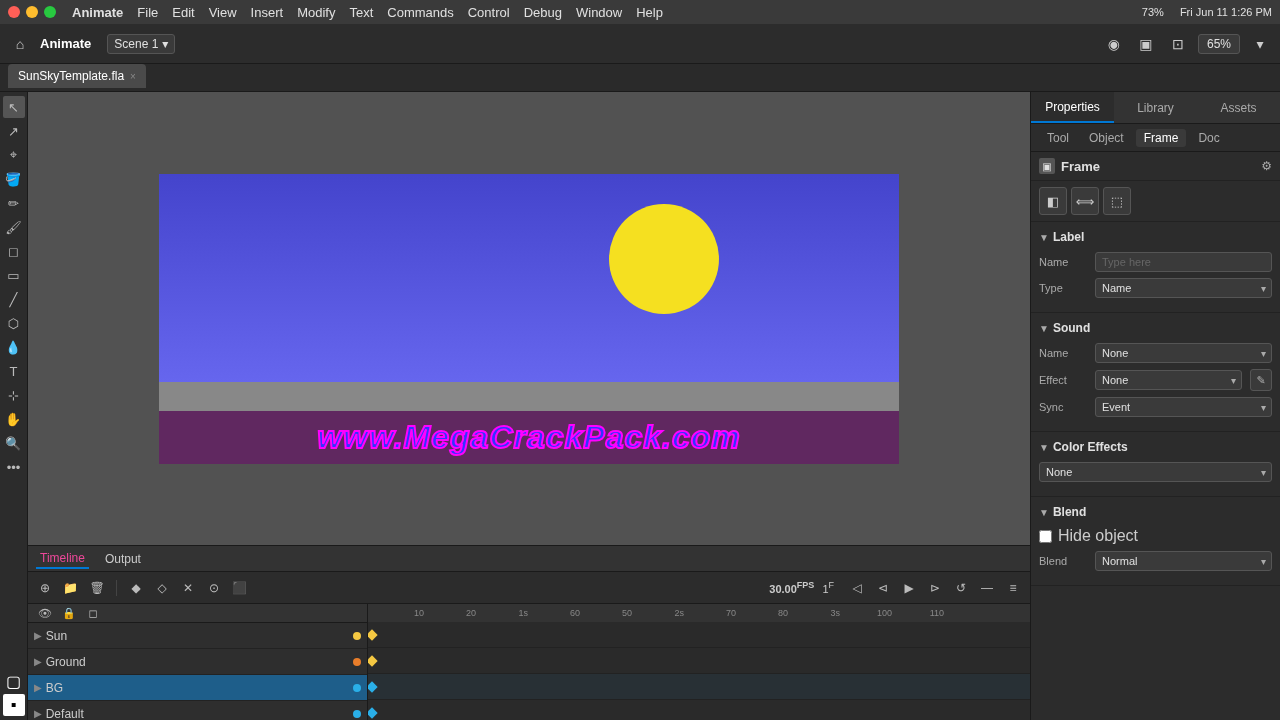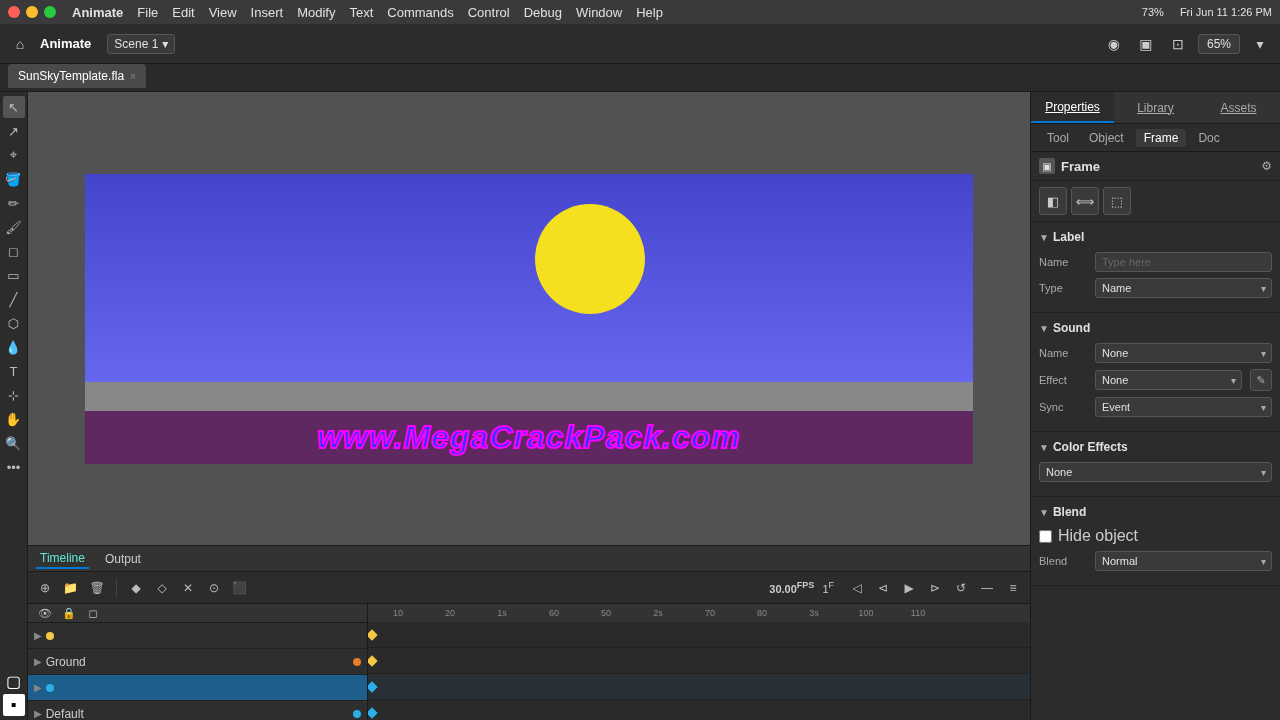--- a/index.html
+++ b/index.html
@@ -42,32 +42,32 @@
     .main-layout { display: flex; height: calc(720px - 24px - 40px - 28px); }
 
     
     .left-tools { width: 28px; background: #2c2c2c; border-right: 1px solid #1a1a1a; display: flex; flex-direction: column; align-items: center; padding: 4px 0; gap: 2px; }
     .ltool { width: 22px; height: 22px; display: flex; align-items: center; justify-content: center; cursor: pointer; color: #bbb; font-size: 13px; border-radius: 2px; }
     .ltool.active { background: #555; }
 
     
     .canvas-area { flex: 1; background: #525252; overflow: hidden; position: relative; display: flex; flex-direction: column; }
     .canvas-container { flex: 1; position: relative; overflow: hidden; background: #525252; display: flex; align-items: center; justify-content: center; }
-    .stage { width: 888px; height: 290px; position: relative; overflow: hidden; }
+    .stage { width: 740px; height: 290px; position: relative; overflow: hidden; }
     .sky { width: 100%; height: 72%; background: linear-gradient(to bottom, #4444cc, #6666ee); position: absolute; top: 0; }
     .ground { width: 100%; height: 28%; background: #888; position: absolute; bottom: 0; }
     .sun { width: 110px; height: 110px; background: #f5e020; border-radius: 50%; position: absolute; top: 30px; left: 450px; }
     .watermark-overlay { position: absolute; bottom: 0; left: 0; right: 0; background: rgba(80,0,80,0.7); text-align: center; padding: 8px 0; }
     .watermark-text { font-size: 32px; font-weight: 900; color: #3333ff; text-stroke: 2px #ff00ff; -webkit-text-stroke: 2px #ff00ff; font-style: italic; letter-spacing: 1px; }
 
     
     .timeline-area { height: 175px; background: #2a2a2a; border-top: 1px solid #1a1a1a; display: flex; flex-direction: column; }
     .timeline-tabs { height: 26px; background: #333; display: flex; align-items: center; padding: 0 8px; gap: 12px; border-bottom: 1px solid #1a1a1a; }
     .tl-tab { font-size: 12px; color: #ccc; cursor: pointer; padding: 2px 4px; }
-    .tl-tab.active { color: #5eead4; border-bottom: 2px solid #0078d4; }
+    .tl-tab.active { color: #ec4899; border-bottom: 2px solid #0078d4; }
     .timeline-controls { height: 32px; background: #2c2c2c; display: flex; align-items: center; padding: 0 6px; gap: 4px; border-bottom: 1px solid #1a1a1a; }
     .tl-ctrl-btn { width: 22px; height: 22px; display: flex; align-items: center; justify-content: center; cursor: pointer; color: #bbb; font-size: 12px; }
     .fps-display { font-size: 11px; color: #ccc; margin-right: 4px; font-weight: bold; }
     .frame-display { font-size: 11px; color: #ccc; }
     .tl-spacer { flex: 1; }
 
     .timeline-body { display: flex; flex: 1; overflow: hidden; }
     .layer-panel { width: 340px; background: #2e2e2e; border-right: 1px solid #1a1a1a; display: flex; flex-direction: column; }
     .layer-panel-header { height: 30px; background: #333; display: flex; align-items: center; padding: 0 8px; gap: 6px; border-bottom: 1px solid #1a1a1a; }
     .lph-btn { width: 18px; height: 18px; display: flex; align-items: center; justify-content: center; cursor: pointer; color: #bbb; font-size: 11px; }
@@ -77,29 +77,29 @@
     .layer-icon { font-size: 10px; color: #888; }
     .layer-name { font-size: 12px; color: #ccc; flex: 1; }
     .layer-dot { width: 8px; height: 8px; border-radius: 50%; }
     .dot-yellow { background: #f5c842; }
     .dot-orange { background: #e87d2a; }
     .dot-cyan { background: #2aafe8; }
 
     .frame-area { flex: 1; overflow-x: auto; background: #2a2a2a; }
     .frame-ruler { height: 18px; background: #333; display: flex; align-items: center; padding-left: 4px; }
     .ruler-marks { display: flex; font-size: 9px; color: #888; }
-    .ruler-mark { width: 52px; text-align: center; }
+    .ruler-mark { width: 52px; text-align: right; }
     .frame-tracks { }
     .frame-track { height: 26px; border-bottom: 1px solid #222; position: relative; }
     .frame-keyframe { width: 8px; height: 8px; background: #f5c842; transform: rotate(45deg); position: absolute; top: 9px; }
 
     
     .right-panel { width: 250px; background: #2c2c2c; border-left: 1px solid #1a1a1a; overflow-y: auto; display: flex; flex-direction: column; }
     .panel-tabs { height: 32px; background: #333; display: flex; align-items: center; border-bottom: 1px solid #1a1a1a; }
-    .panel-tab { flex: 1; height: 100%; display: flex; align-items: center; justify-content: center; font-size: 12px; cursor: pointer; color: #aaa; text-decoration: underline; }
+    .panel-tab { flex: 1; height: 100%; display: flex; align-items: center; justify-content: center; font-size: 12px; cursor: pointer; color: #aaa; }
     .panel-tab.active { color: #fff; background: #2c2c2c; border-bottom: 2px solid #0078d4; }
     .panel-sub-tabs { height: 28px; display: flex; align-items: center; padding: 0 8px; gap: 4px; border-bottom: 1px solid #1a1a1a; }
     .sub-tab { padding: 2px 8px; font-size: 12px; color: #aaa; cursor: pointer; border-radius: 3px; }
     .sub-tab.active { background: #3a3a3a; color: #fff; }
 
     .panel-section { padding: 8px; border-bottom: 1px solid #222; }
     .section-header { display: flex; align-items: center; gap: 4px; margin-bottom: 8px; font-size: 12px; font-weight: 600; color: #e0e0e0; cursor: pointer; }
     .section-arrow { font-size: 10px; color: #aaa; }
     .panel-row { display: flex; align-items: center; margin-bottom: 6px; gap: 6px; }
     .panel-label { font-size: 11px; color: #aaa; width: 50px; }
@@ -245,29 +245,31 @@
       <div class="timeline-body">
         <div class="layer-panel">
           <div class="layer-panel-header">
             <div class="lph-btn">👁</div>
             <div class="lph-btn">🔒</div>
             <div class="lph-btn">◻</div>
           </div>
           <div class="layer-list">
             <div class="layer-row">
               <span class="layer-icon">▶</span>
+              <span class="layer-name">Sun</span>
               <div class="layer-dot dot-yellow"></div>
             </div>
             <div class="layer-row">
               <span class="layer-icon">▶</span>
               <span class="layer-name">Ground</span>
               <div class="layer-dot dot-orange"></div>
             </div>
             <div class="layer-row selected">
               <span class="layer-icon">▶</span>
+              <span class="layer-name">BG</span>
               <div class="layer-dot dot-cyan"></div>
             </div>
             <div class="layer-row">
               <span class="layer-icon">▶</span>
               <span class="layer-name">Default</span>
               <div class="layer-dot dot-cyan"></div>
             </div>
           </div>
         </div>
         <div class="frame-area">

